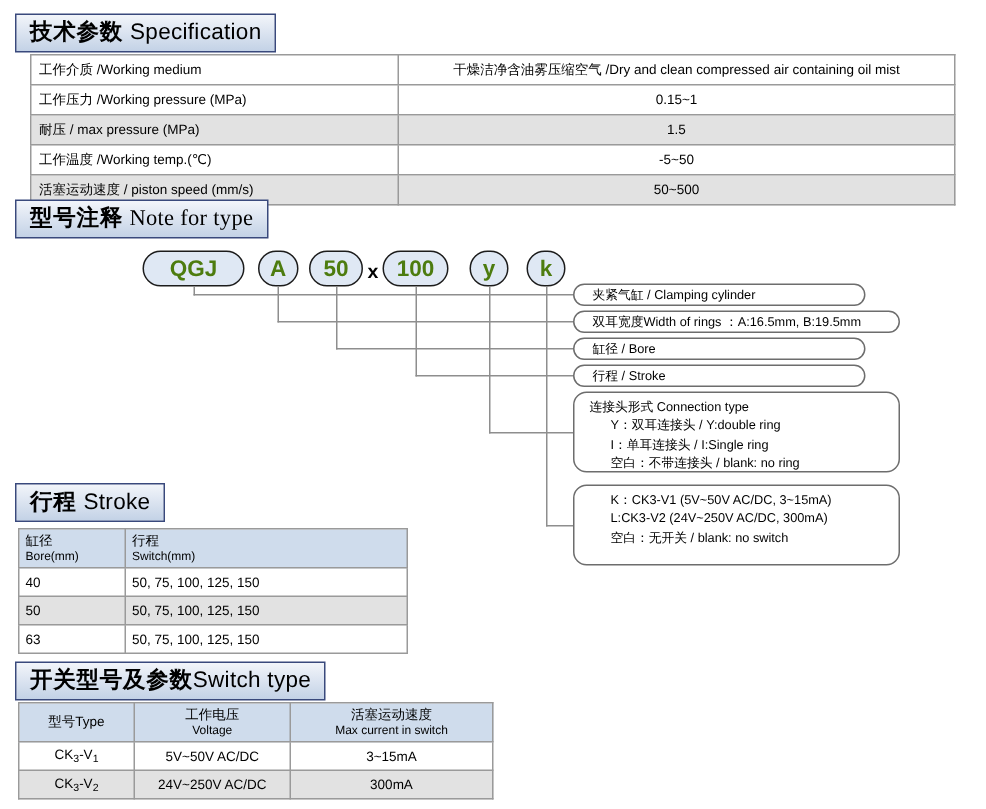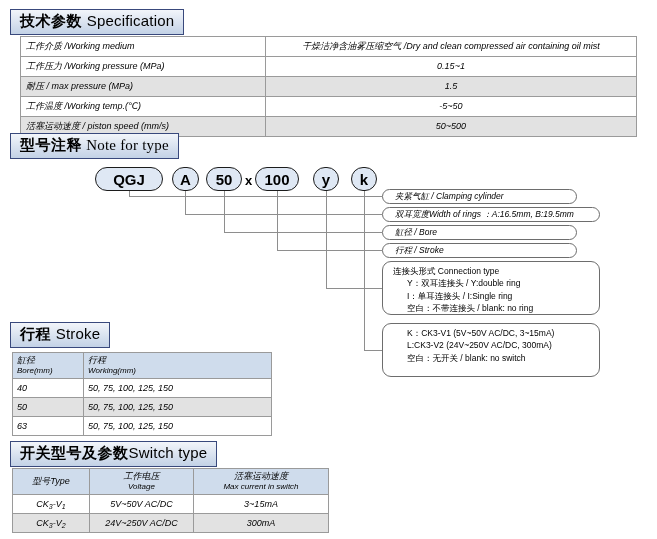--- a/index.html
+++ b/index.html
@@ -43,21 +43,20 @@
     border-collapse: collapse;
     font-size: 9px;
     table-layout: fixed;
   }
   table.dt td, table.dt th {
     border: 1px solid #9a9a9a;
     padding: 2px 4px;
     vertical-align: middle;
     font-weight: normal;
     line-height: 1.25;
-    font-style: italic;
   }
   .row-alt { background: #e2e2e2; }
   .row-white { background: #ffffff; }
   .hdr-blue { background: #cfdcec; }
   .ctr { text-align: center; }
   .lft { text-align: left; }
 
   
   #spec-table { left: 20px; top: 36px; width: 617px; }
   #spec-table td { height: 15px; }
@@ -89,39 +88,38 @@
     border: 1.5px solid #1c1c1c;
     border-radius: 999px;
     font-weight: bold;
     font-size: 15px;
     text-align: center;
     line-height: 1;
     display: flex;
     align-items: center;
     justify-content: center;
     box-sizing: border-box;
-    color: #000000;
+    color: #4d7c0f;
   }
   .xmark {
     position: absolute;
     font-weight: bold;
     font-size: 13px;
   }
   .callout {
     position: absolute;
     background: #ffffff;
     border: 1px solid #6d6d6d;
     border-radius: 10px;
     font-size: 8.5px;
     box-sizing: border-box;
     display: flex;
     align-items: center;
     padding-left: 12px;
     white-space: nowrap;
-    font-style: italic;
   }
   .callout-box {
     position: absolute;
     background: #ffffff;
     border: 1px solid #6d6d6d;
     border-radius: 9px;
     font-size: 8.5px;
     box-sizing: border-box;
     padding: 3px 6px 3px 10px;
     line-height: 1.45;
@@ -224,21 +222,21 @@
 
 <table class="dt" id="stroke-table">
   <tbody>
       <tr>
     <td class="hd lft hdr-blue" style="width:62px;">
       <span class="hd-cn">缸径</span>
       <span class="hd-en">Bore(mm)</span>
     </td>
     <td class="hd lft hdr-blue">
       <span class="hd-cn">行程</span>
-      <span class="hd-en">Working(mm)</span>
+      <span class="hd-en">Switch(mm)</span>
     </td>
   </tr>
   <tr>
     <td class="lft row-white">40</td>
     <td class="lft row-white">50, 75, 100, 125, 150</td>
   </tr>
   <tr>
     <td class="lft row-alt">50</td>
     <td class="lft row-alt">50, 75, 100, 125, 150</td>
   </tr>

